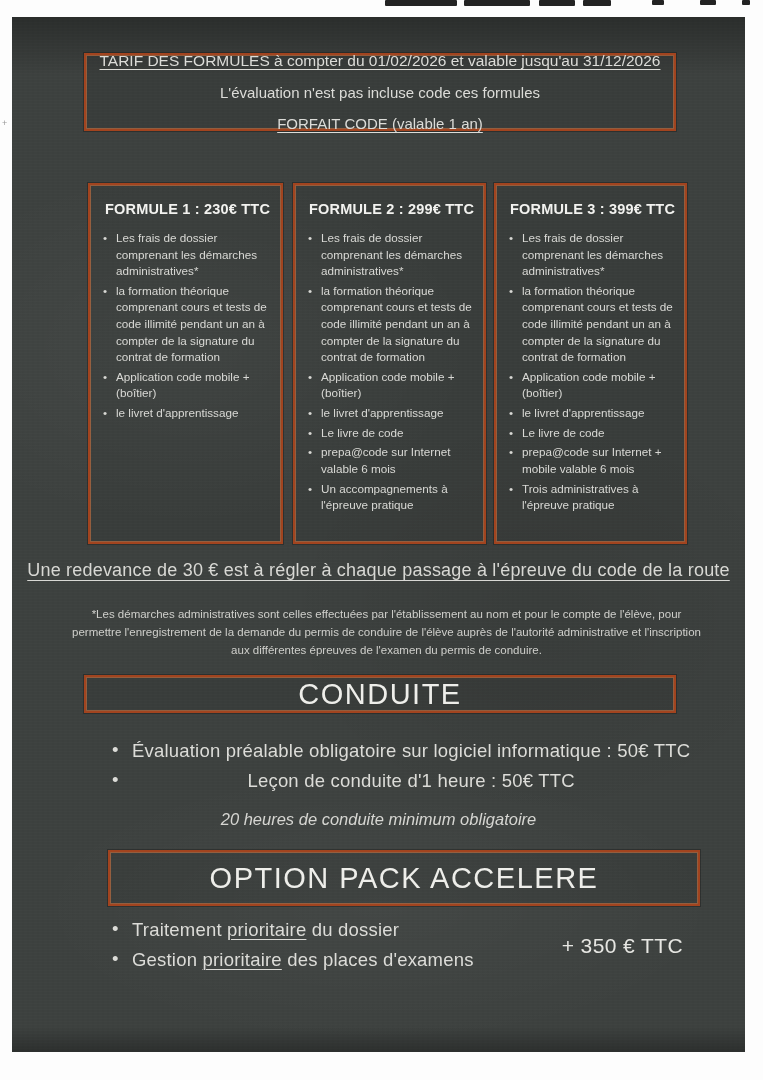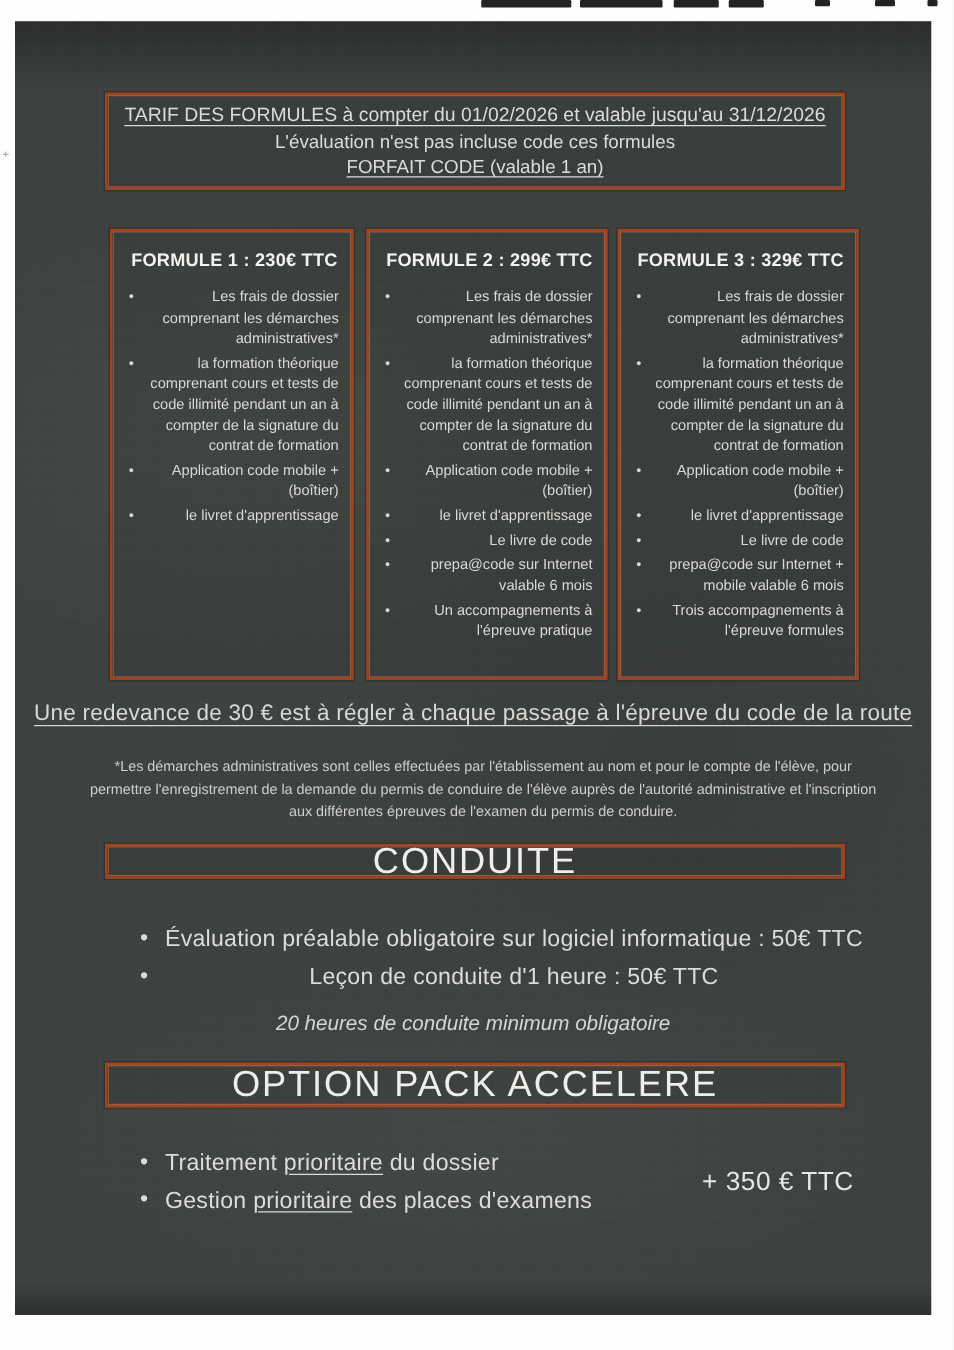--- a/index.html
+++ b/index.html
@@ -28,51 +28,51 @@
   }
 
   .obox {
     position:absolute;
     border:2px solid #a2441f;
     box-shadow: inset 0 0 0 1px rgba(222,120,66,.55), 0 0 0 1px rgba(0,0,0,.25);
     background:rgba(0,0,0,.05);
   }
 
   
-  .header-box { left:72px; top:57px; width:592px; height:78px;
-    display:flex; flex-direction:column; justify-content:center; align-items:center; gap:3px;
+  .header-box { left:72px; top:36px; width:592px; height:78px;
+    display:flex; flex-direction:column; justify-content:center; align-items:center; gap:14px;
     text-align:center; color:#dcdcd8; }
   .header-line1 { font-size:15.5px; text-decoration:underline; text-underline-offset:3px; text-decoration-thickness:1px; white-space:nowrap; }
   .header-line2 { font-size:15px; }
   .header-line3 { font-size:15px; text-decoration:underline; text-underline-offset:3px; text-decoration-thickness:1px; }
 
   
   .formule { top:166px; height:361px; padding:16px 8px 10px 12px; }
   .formule-1 { left:76px;  width:195px; }
   .formule-2 { left:281px; width:193px; }
   .formule-3 { left:482px; width:193px; }
   .f-title { font-size:14.5px; font-weight:bold; color:#f2f2ef; text-align:center; margin-bottom:13px; letter-spacing:.2px; }
   .f-items { list-style:none; font-size:11.7px; line-height:1.42; color:#d9d9d5; padding-right:2px; }
-  .f-items li { position:relative; padding-left:14px; margin-bottom:3px;text-align:right; }
+  .f-items li { position:relative; padding-left:14px; margin-bottom:3px; }
   .f-items li::before { content:"•"; position:absolute; left:1px; top:0; color:#d9d9d5; }
 
   
   .redevance { position:absolute; top:543px; left:0; width:100%; text-align:center;
     font-size:18px; color:#d8d8d4; letter-spacing:.2px;
     text-decoration:underline; text-underline-offset:4px; text-decoration-thickness:1px; }
 
   
   .footnote { position:absolute; top:589px; left:56px; width:637px; text-align:center;
     font-size:11.5px; line-height:1.55; color:#cfcfcb; }
 
   
-  .section-box { left:72px; width:592px; height:28px;
+  .section-box { left:72px; width:592px; height:38px;
     display:flex; justify-content:center; align-items:center; }
   .conduite-box { top:658px; }
-  .option-box  { top:833px; height:36px; }
+  .option-box  { top:833px; height:56px;margin-left:24px; }
   .section-title { font-size:29px; font-weight:400; color:#eeeeea; letter-spacing:1.5px; }
 
   
   .big-list { list-style:none; position:absolute; left:98px; }
   .conduite-list { top:723px;text-align:center; }
   .option-list { top:902px; }
   .big-list li { position:relative; padding-left:22px; font-size:18.5px; color:#dcdcd8; margin-bottom:8px; letter-spacing:.2px; }
   .big-list li::before { content:"•"; position:absolute; left:2px; top:-1px; color:#dcdcd8; }
   .u { text-decoration:underline; text-underline-offset:3px; text-decoration-thickness:1px; }
 
@@ -120,29 +120,29 @@
         <li>la formation théorique comprenant cours et tests de code illimité pendant un an à compter de la signature du contrat de formation</li>
         <li>Application code mobile + (boîtier)</li>
         <li>le livret d'apprentissage</li>
         <li>Le livre de code</li>
         <li>prepa@code sur Internet valable 6 mois</li>
         <li>Un accompagnements à l'épreuve pratique</li>
       </ul>
     </div>
 
     <div class="obox formule formule-3">
-      <div class="f-title">FORMULE 3 : 329€ TTC</div>
+      <div class="f-title">FORMULE 3 : 399€ TTC</div>
       <ul class="f-items">
         <li>Les frais de dossier comprenant les démarches administratives*</li>
         <li>la formation théorique comprenant cours et tests de code illimité pendant un an à compter de la signature du contrat de formation</li>
         <li>Application code mobile + (boîtier)</li>
         <li>le livret d'apprentissage</li>
         <li>Le livre de code</li>
         <li>prepa@code sur Internet + mobile valable 6 mois</li>
-        <li>Trois accompagnements à l'épreuve formules</li>
+        <li>Trois administratives à l'épreuve pratique</li>
       </ul>
     </div>
 
     <div class="redevance">Une redevance de 30 € est à régler à chaque passage à l'épreuve du code de la route</div>
 
     <div class="footnote">*Les démarches administratives sont celles effectuées par l'établissement au nom et pour le compte de l'élève, pour permettre l'enregistrement de la demande du permis de conduire de l'élève auprès de l'autorité administrative et l'inscription aux différentes épreuves de l'examen du permis de conduire.</div>
 
     <div class="obox section-box conduite-box">
       <div class="section-title">CONDUITE</div>
     </div>

